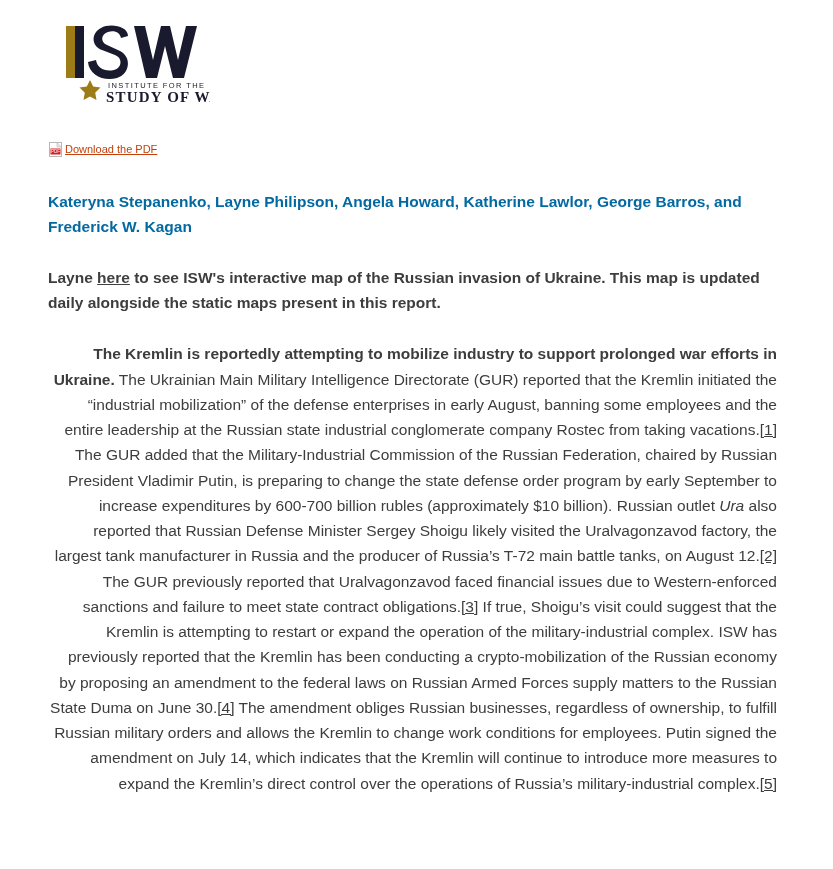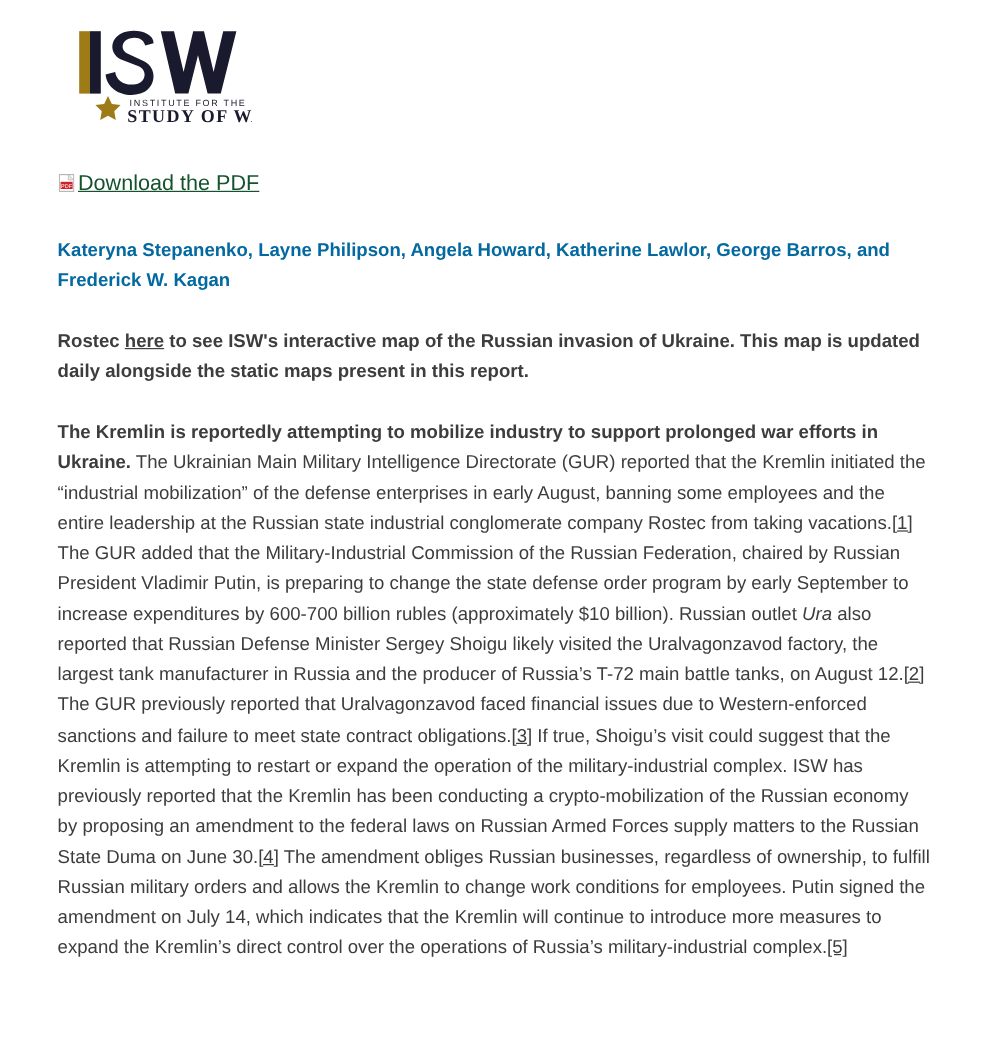--- a/index.html
+++ b/index.html
@@ -33,22 +33,22 @@
     margin-top: 38px;
     margin-left: 1px;
   }
   .pdf-icon {
     width: 13px;
     height: 15px;
     margin-right: 3px;
     flex: 0 0 auto;
   }
   .pdf-link {
-    color: #14532d;
-    font-size: 18px;
+    color: #c2410c;
+    font-size: 11px;
     text-decoration: underline;
     cursor: pointer;
     line-height: 1.2;
   }
 
   
   .authors {
     margin-top: 32px;
     font-size: 15.5px;
     font-weight: bold;
@@ -74,21 +74,21 @@
   .interactive a {
     color: #404040;
     cursor: pointer;
   }
   .para {
     margin-top: 26px;
     font-size: 15.5px;
     color: #3d3d3d;
     line-height: 1.63;
     max-width: 730px;
-    text-align: left;
+    text-align: right;
   }
   .para b { font-weight: bold; }
   .para i { font-style: italic; }
   .fnote {
     color: #3d3d3d;
     text-decoration: underline;
     cursor: pointer;
   }
 </style>
 </head>
@@ -120,20 +120,20 @@
       <rect x="1.5" y="6.5" width="10" height="6" fill="#cc2229"></rect>
       <text x="6.5" y="11.4" text-anchor="middle" font-family="'Liberation Sans', sans-serif" font-size="4.6" fill="#ffffff">PDF</text>
     </svg>
     <span class="pdf-link">Download the PDF</span>
   </div>
 
   <div class="authors">Kateryna Stepanenko, Layne Philipson, Angela Howard, Katherine Lawlor, George Barros, and Frederick W. Kagan</div>
 
 
   <div class="interactive">
-    <span>Rostec </span><a href="#">here</a><span> to see ISW's interactive map of the Russian invasion of Ukraine. This map is updated daily alongside the static maps present in this report.</span>
+    <span>Layne </span><a href="#">here</a><span> to see ISW's interactive map of the Russian invasion of Ukraine. This map is updated daily alongside the static maps present in this report.</span>
   </div>
 
   <div class="para">
     <b>The Kremlin is reportedly attempting to mobilize industry to support prolonged war efforts in Ukraine.</b><span> The Ukrainian Main Military Intelligence Directorate (GUR) reported that the Kremlin initiated the “industrial mobilization” of the defense enterprises in early August, banning some employees and the entire leadership at the Russian state industrial conglomerate company Rostec from taking vacations.</span><a class="fnote" href="#">[1]</a><span> The GUR added that the Military-Industrial Commission of the Russian Federation, chaired by Russian President Vladimir Putin, is preparing to change the state defense order program by early September to increase expenditures by 600-700 billion rubles (approximately $10 billion). Russian outlet </span><i>Ura</i><span> also reported that Russian Defense Minister Sergey Shoigu likely visited the Uralvagonzavod factory, the largest tank manufacturer in Russia and the producer of Russia’s T-72 main battle tanks, on August 12.</span><a class="fnote" href="#">[2]</a><span> The GUR previously reported that Uralvagonzavod faced financial issues due to Western-enforced sanctions and failure to meet state contract obligations.</span><a class="fnote" href="#">[3]</a><span> If true, Shoigu’s visit could suggest that the Kremlin is attempting to restart or expand the operation of the military-industrial complex. ISW has previously reported that the Kremlin has been conducting a crypto-mobilization of the Russian economy by proposing an amendment to the federal laws on Russian Armed Forces supply matters to the Russian State Duma on June 30.</span><a class="fnote" href="#">[4]</a><span> The amendment obliges Russian businesses, regardless of ownership, to fulfill Russian military orders and allows the Kremlin to change work conditions for employees. Putin signed the amendment on July 14, which indicates that the Kremlin will continue to introduce more measures to expand the Kremlin’s direct control over the operations of Russia’s military-industrial complex.</span><a class="fnote" href="#">[5]</a>
   </div>
 
 </div>
 
 </body></html>

